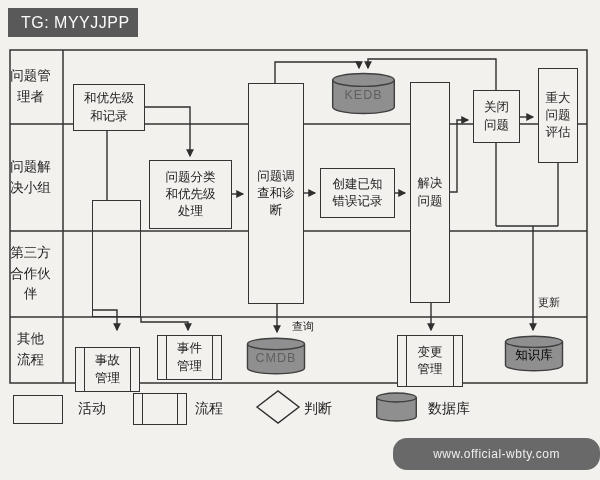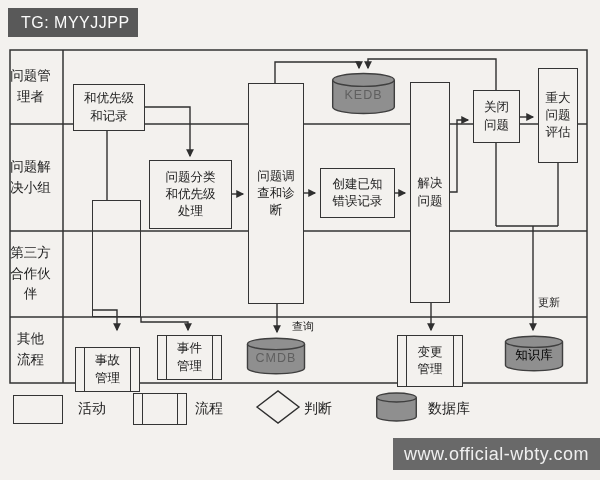--- a/index.html
+++ b/index.html
@@ -33,22 +33,22 @@
   .cyl svg{position:absolute;left:0;top:0;width:100%;height:100%;}
   .cyl .cyl-label{
     position:absolute;left:0;right:0;top:54%;transform:translateY(-50%);
     text-align:center;font-size:12.5px;color:#5f5f5f;letter-spacing:1px;
   }
   .edge-label{position:absolute;font-size:11px;z-index:2;white-space:nowrap;}
   .legend-shape{position:absolute;box-sizing:border-box;border:1.5px solid #343434;z-index:2;background:transparent;}
   .legend-label{position:absolute;font-size:14px;z-index:2;white-space:nowrap;}
   .footerbar{
     position:absolute;left:393px;top:438px;width:207px;height:32px;background:#696969;
-    color:#efefef;font-size:18px;display:flex;align-items:center;justify-content:center;
-    letter-spacing:.5px;z-index:3;
+    color:#efefef;font-size:12px;display:flex;align-items:center;justify-content:center;
+    letter-spacing:.5px;z-index:3;border-radius:14px;
   }
 </style>
 </head>
 <body>
 
 <div class="screen">
 
   <div class="topbar">
     <span>TG: MYYJJPP</span>
   </div>

